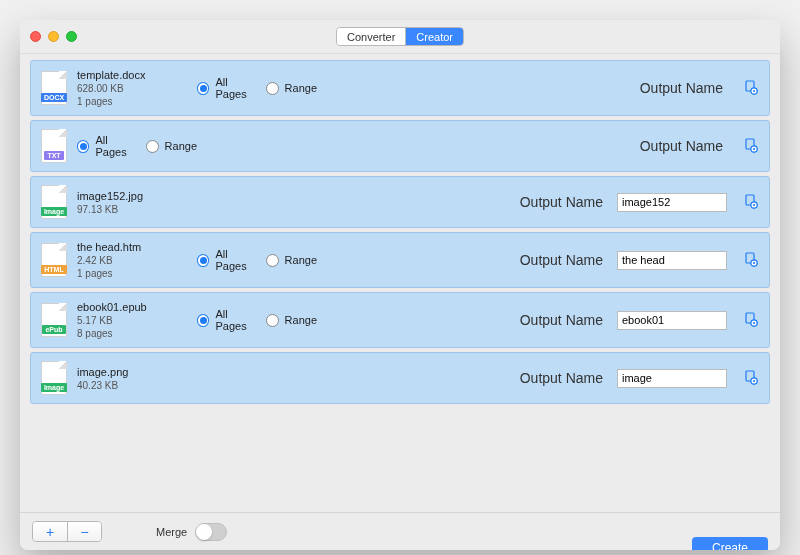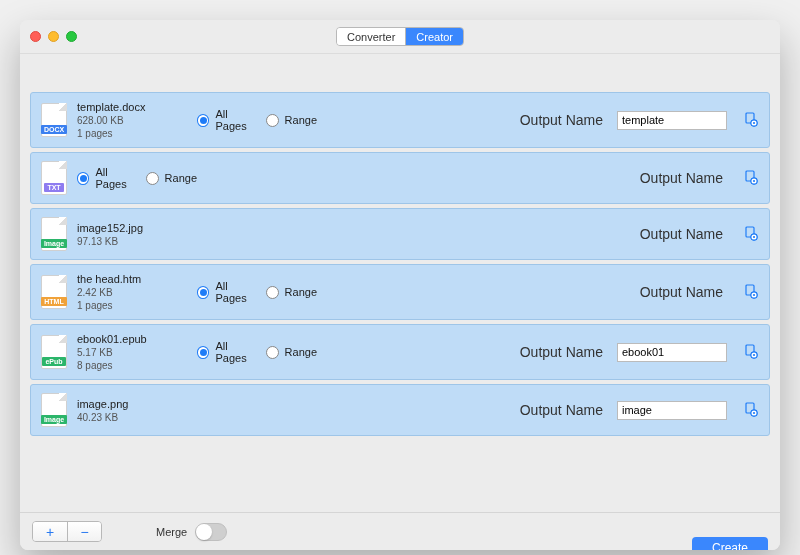--- a/index.html
+++ b/index.html
@@ -13,21 +13,20 @@
 }
 .window {
   width: 760px;
   height: 530px;
   background: #ececec;
   border-radius: 8px;
   box-shadow: 0 18px 40px rgba(0,0,0,0.28);
   display: flex;
   flex-direction: column;
   overflow: hidden;
-  gap: 32px;
 }
 .titlebar {
   height: 34px;
   background: #ececec;
   display: flex;
   align-items: center;
   padding: 0 10px;
   border-bottom: 1px solid #dcdcdc;
   position: relative;
 }
@@ -196,21 +195,20 @@
         <span class="radio checked"></span>
         <span>All Pages</span>
       </div>
       <div class="radio-row">
         <span class="radio "></span>
         <span>Range</span>
       </div>
     </div>
     <div class="spacer"></div>
     <span class="out-label">Output Name</span>
-    <input class="out-input" value="template" style="">
     <span class="settings-icon">
           <svg viewBox="0 0 16 16" width="16" height="16">
 <rect x="3" y="1" width="8" height="10" rx="1" fill="none" stroke="#1f7cf7" stroke-width="1.2"></rect>
 <circle cx="11" cy="11" r="3.2" fill="#fff" stroke="#1f7cf7" stroke-width="1.2"></circle>
 <circle cx="11" cy="11" r="1.1" fill="#1f7cf7"></circle>
 <path d="M11 7.3v1M11 13.7v1M7.3 11h1M13.7 11h1M8.4 8.4l.7.7M13 13l.7.7M8.4 13.6l.7-.7M13 9l.7-.7" stroke="#1f7cf7" stroke-width="1.2"></path>
 </svg>
         </span>
   </div>
       <div class="row">
@@ -244,20 +242,21 @@
       <span class="file-label" style="background:#2bb56a">Image</span>
     </div>
     <div class="meta">
       <span class="fname">image152.jpg</span>
       <span class="fsize">97.13 KB</span>
 
     </div>
     <div class="page-opts"></div>
     <div class="spacer"></div>
     <span class="out-label">Output Name</span>
+    <input class="out-input" value="image152" style="">
     <span class="settings-icon">
           <svg viewBox="0 0 16 16" width="16" height="16">
 <rect x="3" y="1" width="8" height="10" rx="1" fill="none" stroke="#1f7cf7" stroke-width="1.2"></rect>
 <circle cx="11" cy="11" r="3.2" fill="#fff" stroke="#1f7cf7" stroke-width="1.2"></circle>
 <circle cx="11" cy="11" r="1.1" fill="#1f7cf7"></circle>
 <path d="M11 7.3v1M11 13.7v1M7.3 11h1M13.7 11h1M8.4 8.4l.7.7M13 13l.7.7M8.4 13.6l.7-.7M13 9l.7-.7" stroke="#1f7cf7" stroke-width="1.2"></path>
 </svg>
         </span>
   </div>
       <div class="row">
@@ -275,20 +274,21 @@
         <span class="radio checked"></span>
         <span>All Pages</span>
       </div>
       <div class="radio-row">
         <span class="radio "></span>
         <span>Range</span>
       </div>
     </div>
     <div class="spacer"></div>
     <span class="out-label">Output Name</span>
+    <input class="out-input" value="the head" style="">
     <span class="settings-icon">
           <svg viewBox="0 0 16 16" width="16" height="16">
 <rect x="3" y="1" width="8" height="10" rx="1" fill="none" stroke="#1f7cf7" stroke-width="1.2"></rect>
 <circle cx="11" cy="11" r="3.2" fill="#fff" stroke="#1f7cf7" stroke-width="1.2"></circle>
 <circle cx="11" cy="11" r="1.1" fill="#1f7cf7"></circle>
 <path d="M11 7.3v1M11 13.7v1M7.3 11h1M13.7 11h1M8.4 8.4l.7.7M13 13l.7.7M8.4 13.6l.7-.7M13 9l.7-.7" stroke="#1f7cf7" stroke-width="1.2"></path>
 </svg>
         </span>
   </div>
       <div class="row">

